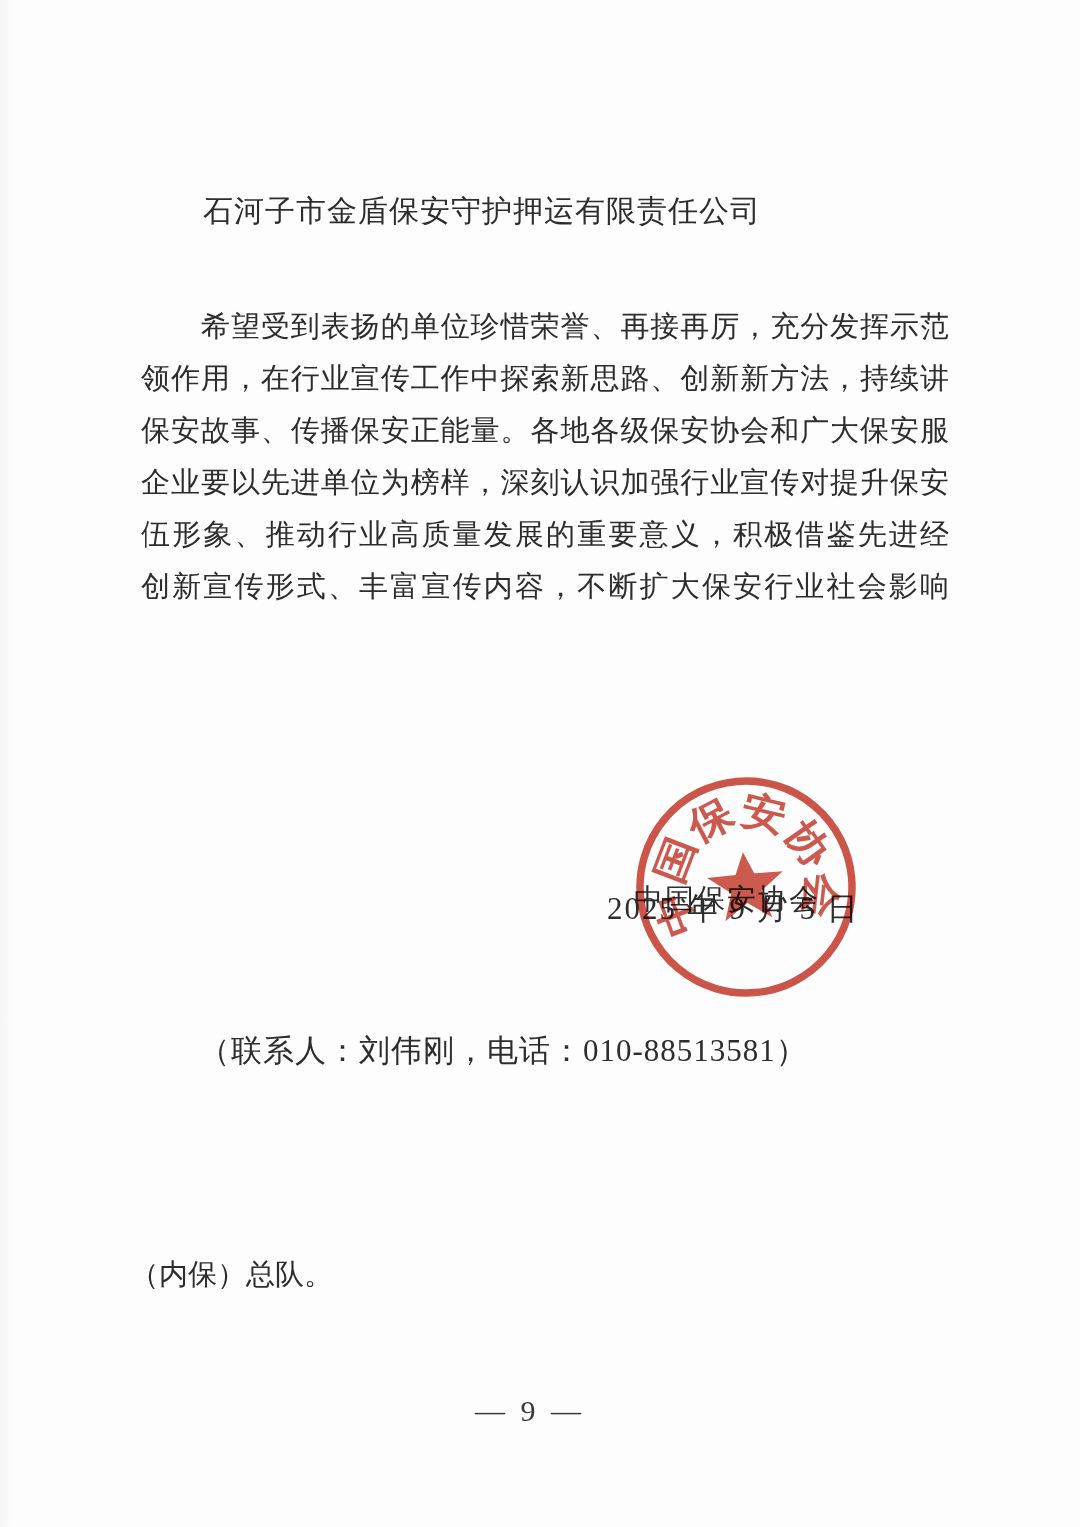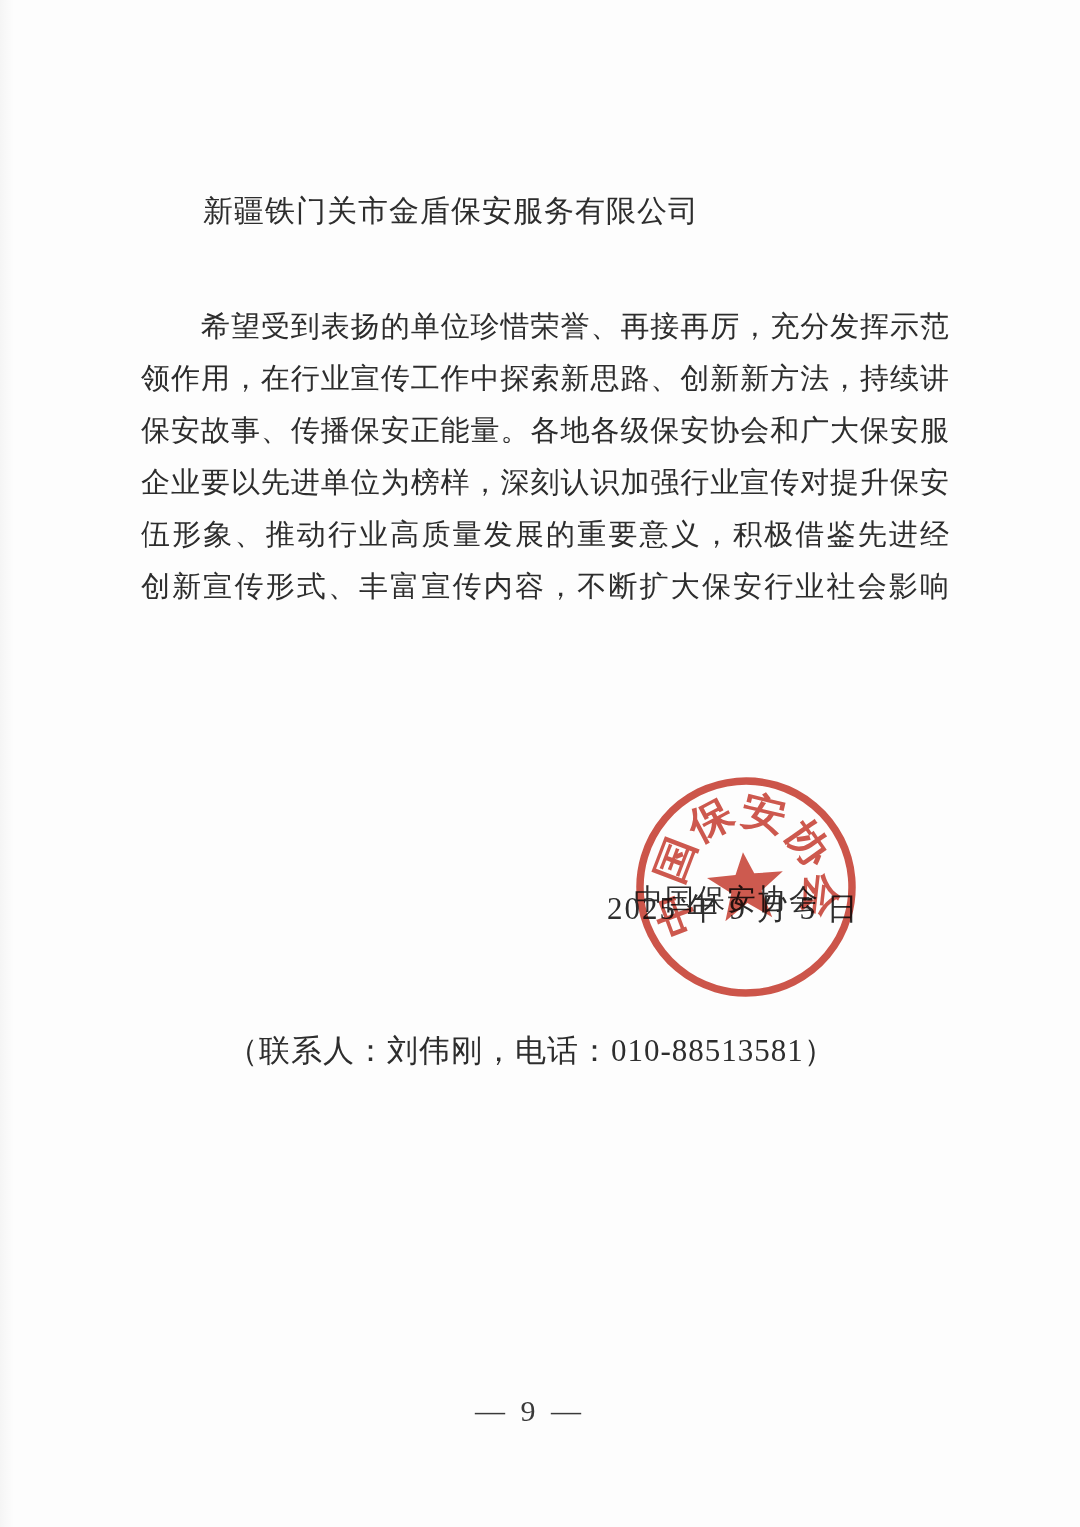--- a/index.html
+++ b/index.html
@@ -42,40 +42,40 @@
   }
   .seal {
     position: absolute; left: 629px; top: 770px; width: 234px; height: 234px;
     transform: rotate(-5deg);
     mix-blend-mode: multiply;
     opacity: 0.9;
     pointer-events: none;
   }
   .contact-line {
     position: absolute; left: 199px; top: 1030px;
-    font-size: 31px; letter-spacing: 1px; white-space: nowrap; margin-left: 28px;
+    font-size: 31px; letter-spacing: 1px; white-space: nowrap;
   }
   .cc-block {
     position: absolute; left: 130px; top: 1246px; width: 822px;
     font-size: 29px; line-height: 56px;
   }
   .cc-line { white-space: nowrap; }
   .page-number {
     position: absolute; left: 0; top: 1394px; width: 1060px;
     text-align: center; font-size: 30px; letter-spacing: 4px;
     color: #3a3a3a;
   }
 </style>
 </head>
 <body>
 
 <div class="scan-edge"></div>
 
 <div class="addressees">
-  <div class="addressee-line">新疆铁门关市金盾保安服务有限公司</div>
+  <div class="addressee-line">石河子市金盾保安守护押运有限责任公司</div>
 </div>
 
 <div class="paragraph">
   <div class="para-line first">希望受到表扬的单位珍惜荣誉、再接再厉，充分发挥示范引</div>
   <div class="para-line">领作用，在行业宣传工作中探索新思路、创新新方法，持续讲好</div>
   <div class="para-line">保安故事、传播保安正能量。各地各级保安协会和广大保安服务</div>
   <div class="para-line">企业要以先进单位为榜样，深刻认识加强行业宣传对提升保安队</div>
   <div class="para-line">伍形象、推动行业高质量发展的重要意义，积极借鉴先进经验、</div>
   <div class="para-line">创新宣传形式、丰富宣传内容，不断扩大保安行业社会影响力，</div>
 </div>
@@ -90,15 +90,16 @@
   <circle cx="117" cy="117" r="106" fill="none" stroke="#c5392b" stroke-width="7.5" opacity="0.95"></circle>
   <polygon fill="#c5392b" opacity="0.92" points="117,82 126.4,104.06 155.04,104.64 132.22,121.94 140.51,149.36 117,133 93.49,149.36 101.78,121.94 78.96,104.64 107.6,104.06"></polygon>
   <text font-size="40" fill="#c5392b" opacity="0.93" font-family="Liberation Serif, DejaVu Serif, serif" font-weight="bold">
     <textPath href="#sealArc" startOffset="2" textLength="268" lengthAdjust="spacingAndGlyphs">中国保安协会</textPath>
   </text>
 </svg>
 
 <div class="contact-line">（联系人：刘伟刚，电话：010-88513581）</div>
 
 <div class="cc-block">
+  <div class="cc-line">（内保）总队。</div>
 </div>
 
 <div class="page-number">— 9 —</div>
 
 </body></html>

